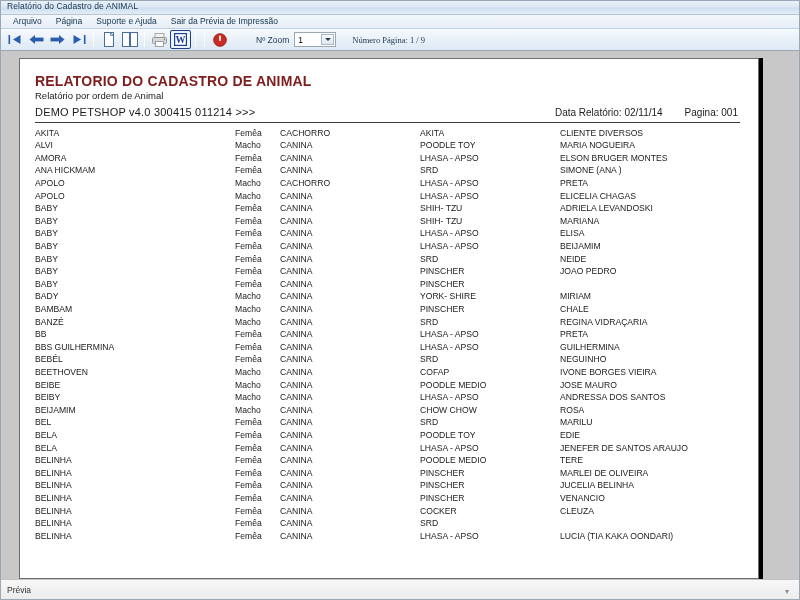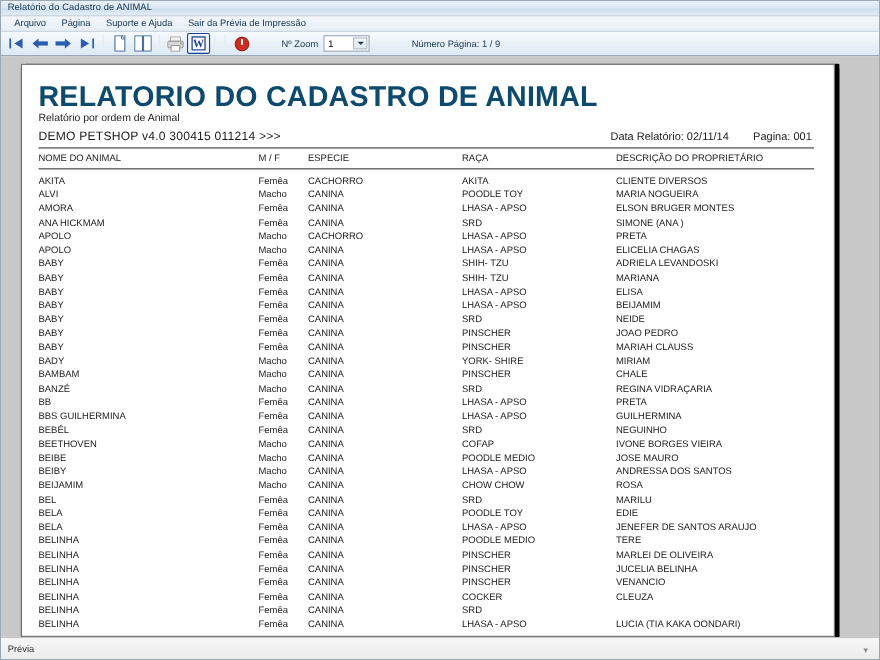--- a/index.html
+++ b/index.html
@@ -116,21 +116,21 @@
     border: 1px solid #a9b6c4;
     display: flex; align-items: center; justify-content: center;
   }
   .zoom-select .arrow i {
     display: block;
     width: 0; height: 0;
     border-left: 3px solid transparent;
     border-right: 3px solid transparent;
     border-top: 3px solid #2a3c50;
   }
-  .page-label { margin-left: 38px; }
+  .page-label { margin-left: 16px; font-family: Liberation Serif, serif; }
 
   
   .preview-area {
     flex: 1 1 auto;
     background: #c8c8c8;
     position: relative;
     overflow: hidden;
     padding: 7px 0 0 18px;
   }
   .paper {
@@ -141,24 +141,24 @@
     border: 1px solid #6e6e6e;
     box-shadow: 4px 0 0 #000, 0 4px 0 #000, 4px 4px 0 #000;
     overflow: hidden;
   }
   .paper-inner {
     padding: 15px 18px 0 15px;
     height: 100%;
   }
 
   .doc-title {
-    font-size: 26px;
+    font-size: 14px;
     font-weight: bold;
     letter-spacing: 0.2px;
-    color: #0c4a6e;
+    color: #7f1d1d;
     line-height: 1.05;
     white-space: nowrap;
   }
   .doc-sub {
     font-size: 9.5px;
     color: #1a1a1a;
     margin-top: 1px;
     margin-bottom: 5px;
   }
   .doc-meta-row {
@@ -359,27 +359,20 @@
         <div class="doc-meta-row">
           <div class="doc-system">DEMO PETSHOP v4.0 300415 011214 &gt;&gt;&gt;</div>
           <div class="doc-meta-right">
             <span>Data Relatório: 02/11/14</span>
             <span>Pagina: 001</span>
           </div>
         </div>
 
         <div class="rule"></div>
 
-        <div class="hdr-row">
-          <div class="c-nome">NOME DO ANIMAL</div>
-          <div class="c-mf">M / F</div>
-          <div class="c-especie">ESPECIE</div>
-          <div class="c-raca">RAÇA</div>
-          <div class="c-prop">DESCRIÇÃO DO PROPRIETÁRIO</div>
-        </div>
 
         <div class="rows-wrap" id="rows-wrap">
             <div class="data-row">
               <div class="c-nome">AKITA</div>
               <div class="c-mf">Femêa</div>
               <div class="c-especie">CACHORRO</div>
               <div class="c-raca">AKITA</div>
               <div class="c-prop">CLIENTE DIVERSOS</div>
             </div>
             <div class="data-row">
@@ -457,21 +450,20 @@
               <div class="c-mf">Femêa</div>
               <div class="c-especie">CANINA</div>
               <div class="c-raca">PINSCHER</div>
               <div class="c-prop">JOAO PEDRO</div>
             </div>
             <div class="data-row">
               <div class="c-nome">BABY</div>
               <div class="c-mf">Femêa</div>
               <div class="c-especie">CANINA</div>
               <div class="c-raca">PINSCHER</div>
-              <div class="c-prop">MARIAH CLAUSS</div>
             </div>
             <div class="data-row">
               <div class="c-nome">BADY</div>
               <div class="c-mf">Macho</div>
               <div class="c-especie">CANINA</div>
               <div class="c-raca">YORK- SHIRE</div>
               <div class="c-prop">MIRIAM</div>
             </div>
             <div class="data-row">
               <div class="c-nome">BAMBAM</div>

